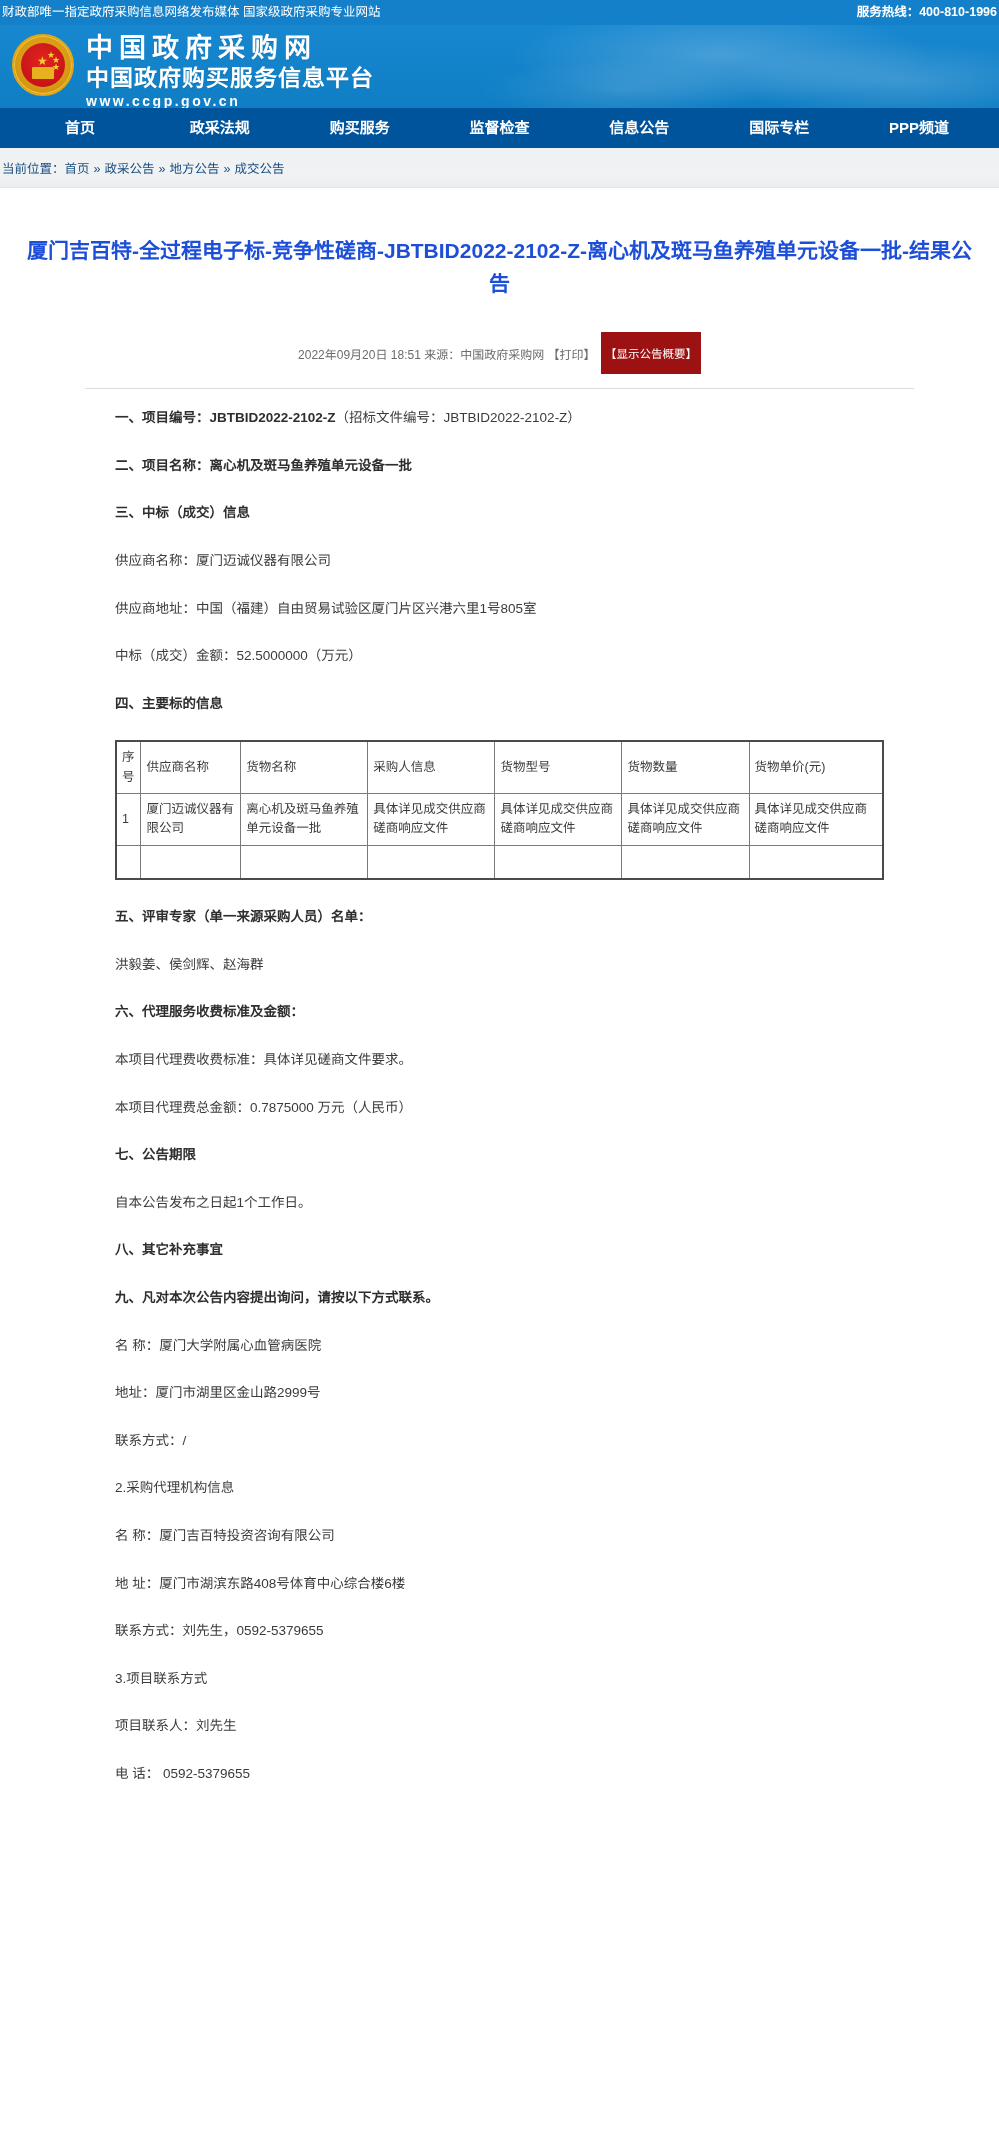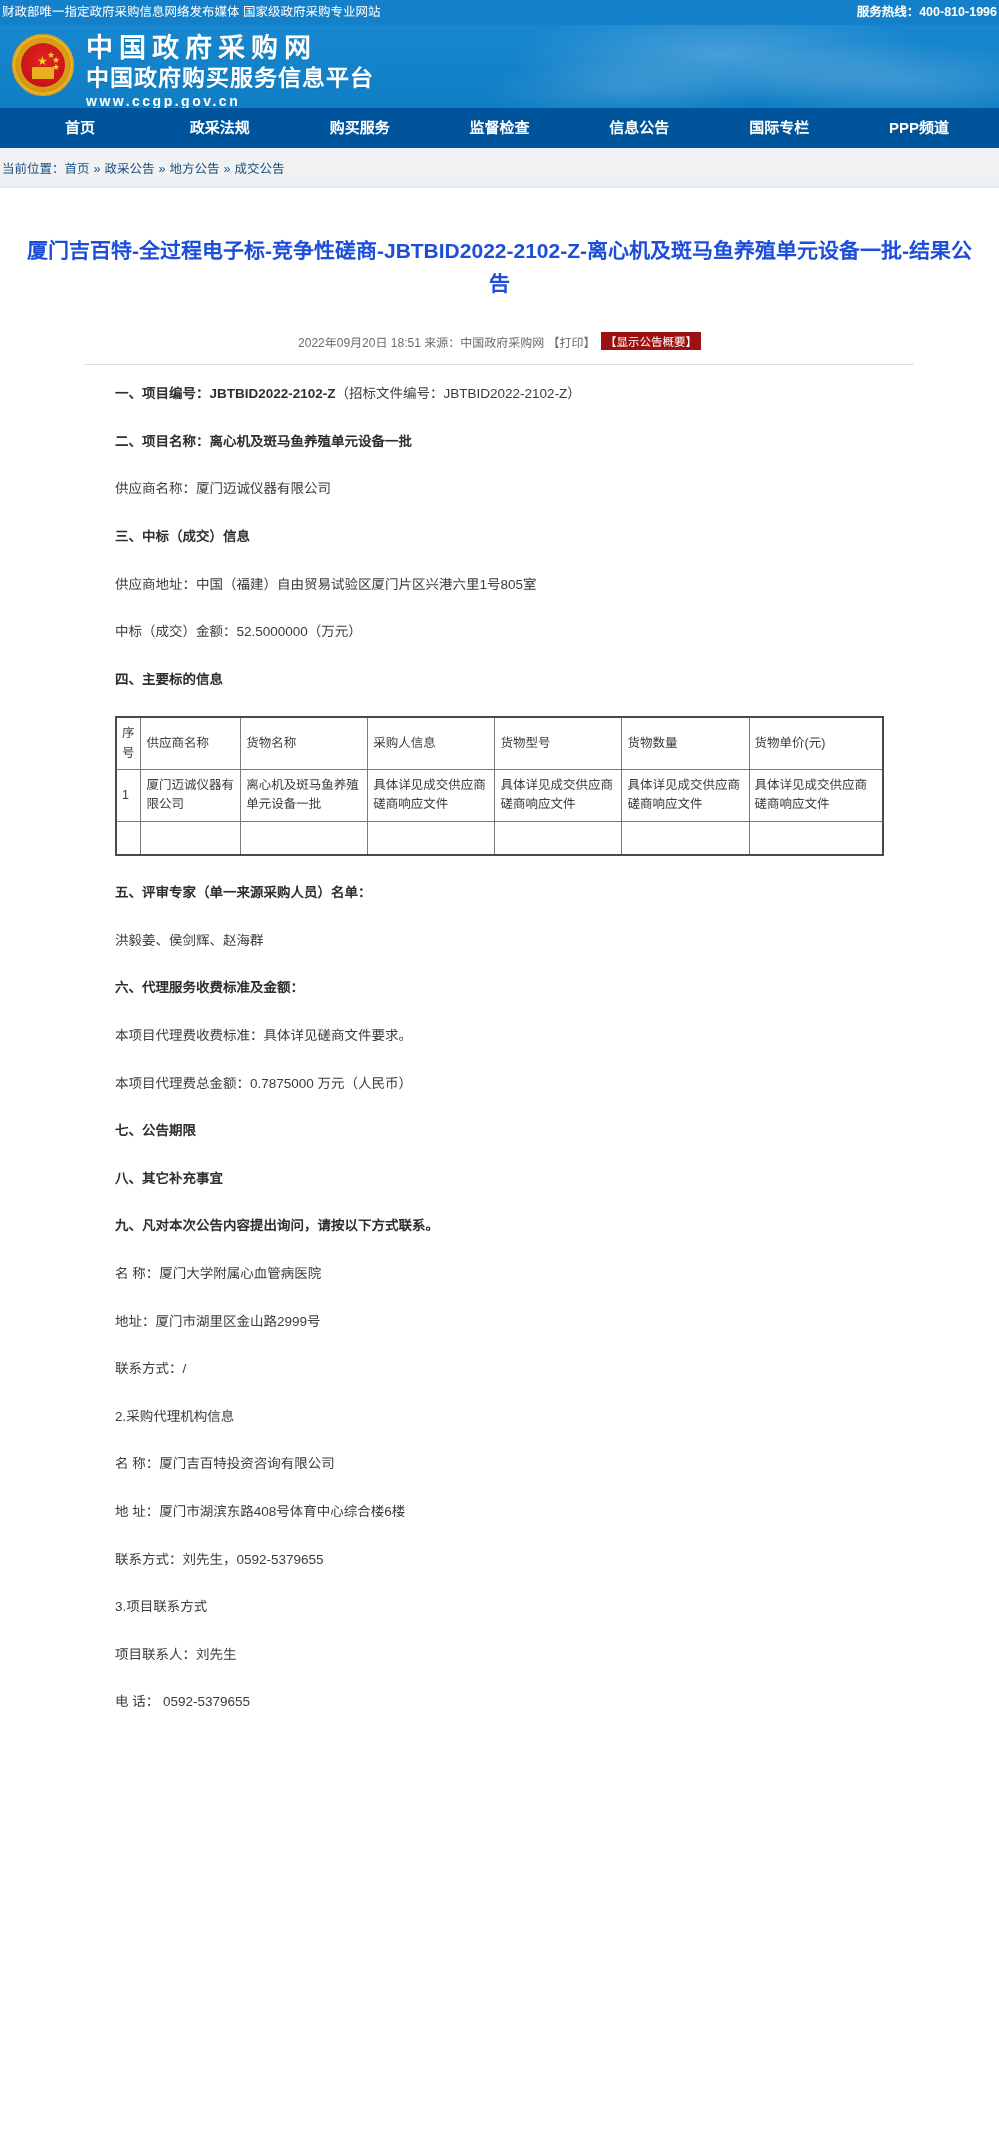--- a/index.html
+++ b/index.html
@@ -169,21 +169,21 @@
     color: #6b6b6b;
     padding: 18px 0 0 0;
     white-space: nowrap;
   }
   .meta .print { color: #6b6b6b; cursor: pointer; }
   .meta .summary-badge {
     display: inline-block;
     background: #9c1212;
     color: #ffffff;
     font-size: 11.5px;
-    padding: 1px 4px;
+    padding: 13px 4px;
     margin-left: 2px;
     vertical-align: 1px;
     cursor: pointer;
   }
   .meta-rule {
     border: none;
     border-top: 1px solid #dcdcdc;
     margin: 14px 85px 0 85px;
   }
 
@@ -284,23 +284,23 @@
   <div class="body-wrap">
 
     <p class="p">
       <b>一、项目编号：</b><b>JBTBID2022-2102-Z</b><span>（招标文件编号：JBTBID2022-2102-Z）</span>
     </p>
 
     <p class="p heading">
       <span>二、项目名称：</span><span>离心机及斑马鱼养殖单元设备一批</span>
     </p>
 
+    <p class="p heading">三、中标（成交）信息</p>
+
     <p class="p">供应商名称：厦门迈诚仪器有限公司</p>
-
-    <p class="p heading">三、中标（成交）信息</p>
 
     <p class="p">供应商地址：中国（福建）自由贸易试验区厦门片区兴港六里1号805室</p>
 
     <p class="p">中标（成交）金额：52.5000000（万元）</p>
 
     <p class="p heading">四、主要标的信息</p>
 
     <table class="goods">
       <colgroup>
         <col class="c-idx">
@@ -349,20 +349,21 @@
     <p class="p">洪毅姜、侯剑辉、赵海群</p>
 
     <p class="p heading">六、代理服务收费标准及金额：</p>
 
     <p class="p">本项目代理费收费标准：具体详见磋商文件要求。</p>
 
     <p class="p">本项目代理费总金额：0.7875000 万元（人民币）</p>
 
     <p class="p heading">七、公告期限</p>
 
+    <p class="p">自本公告发布之日起1个工作日。</p>
 
     <p class="p heading">八、其它补充事宜</p>
 
     <p class="p heading">九、凡对本次公告内容提出询问，请按以下方式联系。</p>
 
     <p class="p">名 称：厦门大学附属心血管病医院</p>
     <p class="p">地址：厦门市湖里区金山路2999号</p>
     <p class="p">联系方式：/</p>
 
     <p class="p">2.采购代理机构信息</p>

